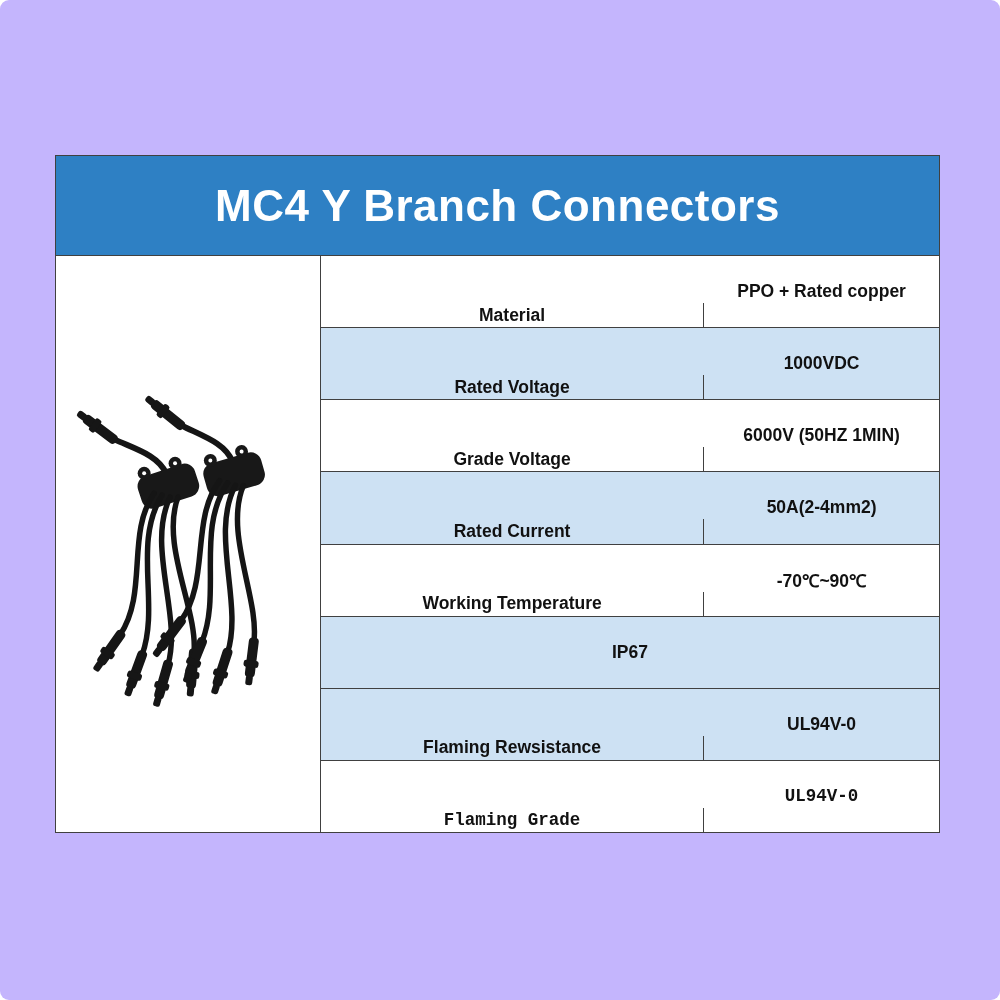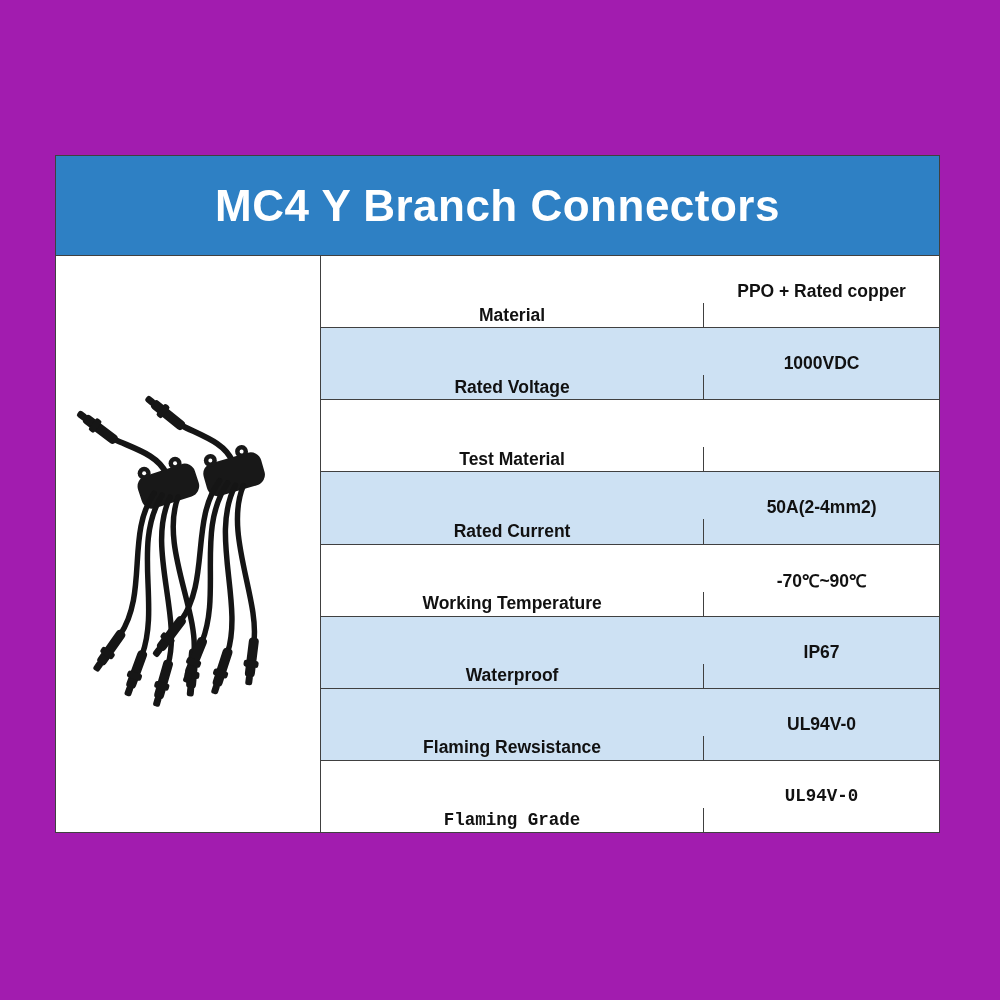--- a/index.html
+++ b/index.html
@@ -4,21 +4,22 @@
 <style>
   * { margin: 0; padding: 0; box-sizing: border-box; }
   html, body {
     width: 1000px; height: 1000px;
     background: #ffffff;
     font-family: "Liberation Sans", sans-serif;
   }
   .page {
     position: relative;
     width: 1000px; height: 1000px;
-    background: #a21caf;
+    background: #c4b5fd;
+    border-radius: 9px;
   }
   .box {
     position: absolute;
     left: 55px; top: 155px;
     width: 885px; height: 678px;
     border: 1px solid var(--border, #404040);
     display: flex;
     flex-direction: column;
     background: #ffffff;
   }
@@ -139,35 +140,35 @@
           <div class="t-label">Material</div>
           <div class="t-value">PPO + Rated copper</div>
         </div>
 
         <div class="t-row alt">
           <div class="t-label">Rated Voltage</div>
           <div class="t-value">1000VDC</div>
         </div>
 
         <div class="t-row">
-          <div class="t-label">Test Material</div>
+          <div class="t-label">Grade Voltage</div>
+          <div class="t-value">6000V (50HZ 1MIN)</div>
         </div>
 
         <div class="t-row alt">
           <div class="t-label">Rated Current</div>
           <div class="t-value">50A(2-4mm2)</div>
         </div>
 
         <div class="t-row">
           <div class="t-label">Working Temperature</div>
           <div class="t-value">-70℃~90℃</div>
         </div>
 
         <div class="t-row alt">
-          <div class="t-label">Waterproof</div>
           <div class="t-value">IP67</div>
         </div>
 
 
         <div class="t-row alt">
           <div class="t-label">Flaming Rewsistance</div>
           <div class="t-value">UL94V-0</div>
         </div>
 
         <div class="t-row">

